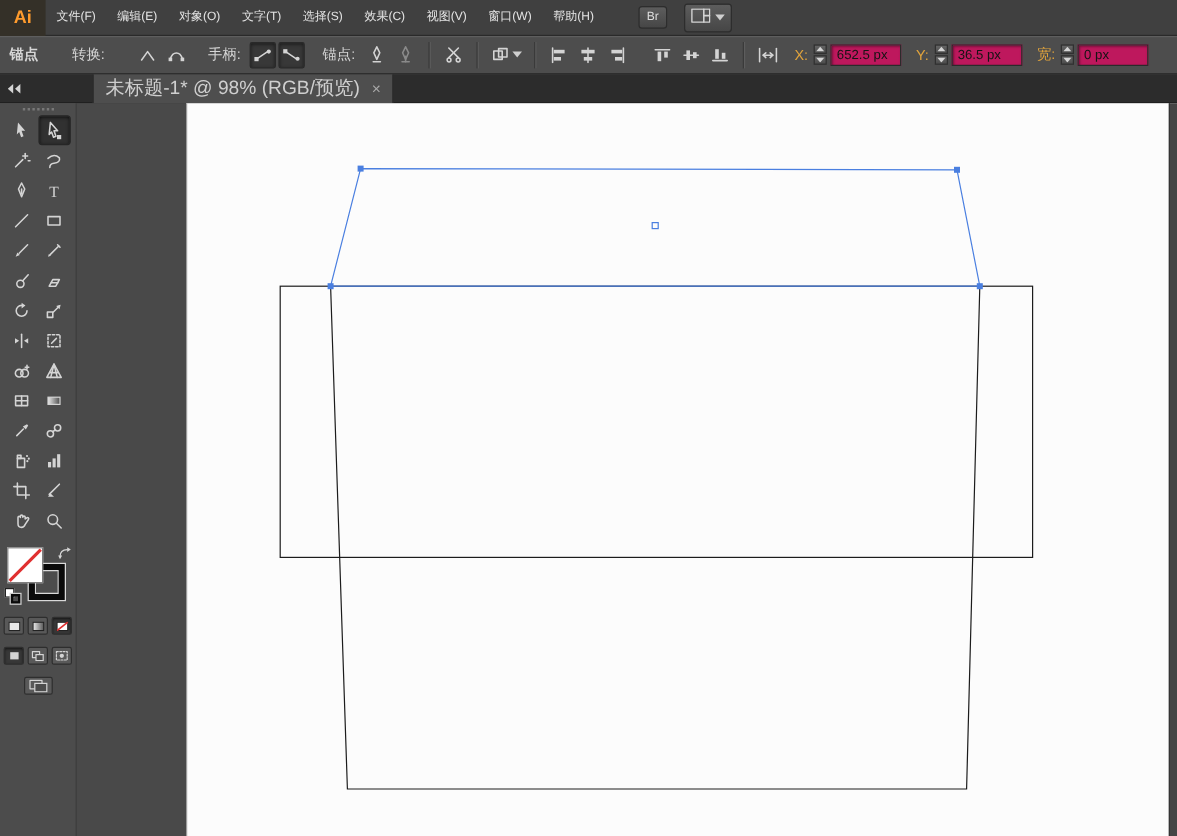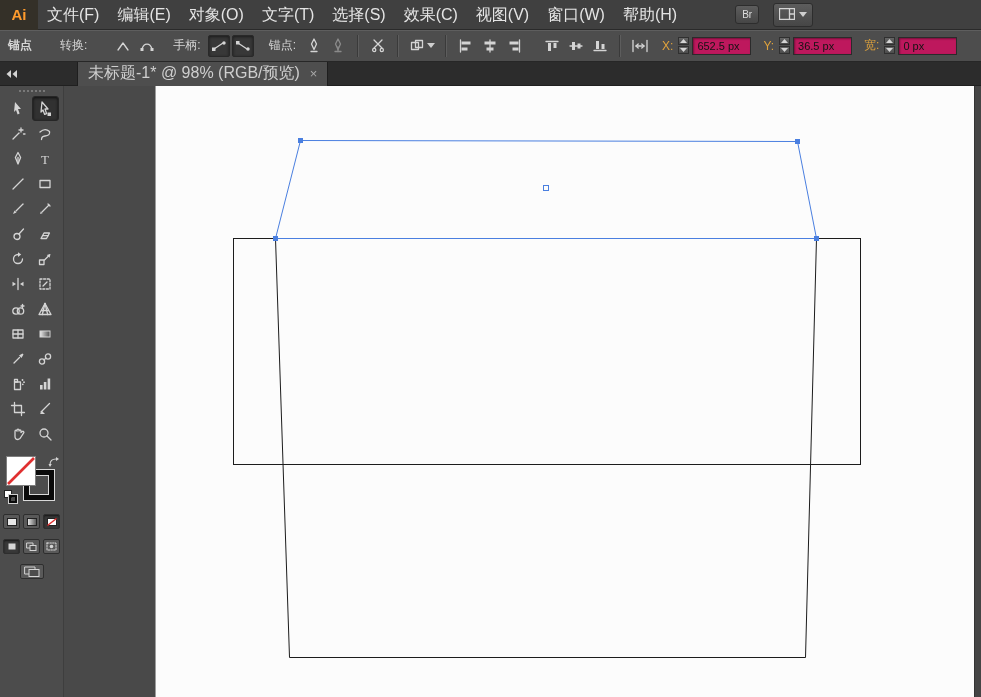--- a/index.html
+++ b/index.html
@@ -5,22 +5,22 @@
   * { margin:0; padding:0; box-sizing:border-box; }
   html,body { width:981px; height:697px; overflow:hidden; background:#4a4a4a;
     font-family:"Liberation Sans","DejaVu Sans",sans-serif; }
   #stage { position:relative; width:981px; height:697px; }
 
   
   #menu-bar { position:absolute; left:0; top:0; width:981px; height:30px;
     background:#404040; border-bottom:1px solid #2a2a2a; display:flex; align-items:center; }
   #app-logo { width:38px; height:30px; background:#343028; color:#ff9b2d; font-weight:bold;
     font-size:15px; display:flex; align-items:center; justify-content:center; }
-  .menu-item { color:#e4e4e4; font-size:16px; padding:0 9px; line-height:30px; cursor:default; }
-  #bridge-button { margin-left:49px; min-width:24px; height:19px; padding:0 4px;
+  .menu-item { color:#e4e4e4; font-size:10px; padding:0 9px; line-height:30px; cursor:default; }
+  #bridge-button { margin-left:28px; min-width:24px; height:19px; padding:0 4px;
     background:linear-gradient(#5d5d5d,#464646); border:1px solid #2d2d2d; border-radius:3px;
     color:#ddd; font-size:10px; display:flex; align-items:center; justify-content:center; }
   #workspace-switcher { margin-left:14px; display:flex; align-items:center; gap:4px;
     padding:2px 5px; border:1px solid #2d2d2d; border-radius:3px;
     background:linear-gradient(#5d5d5d,#464646); }
   .caret-down { width:0; height:0; border-left:4px solid transparent;
     border-right:4px solid transparent; border-top:5px solid #cfcfcf; }
 
   
   #control-bar { position:absolute; left:0; top:30px; width:981px; height:32px;

